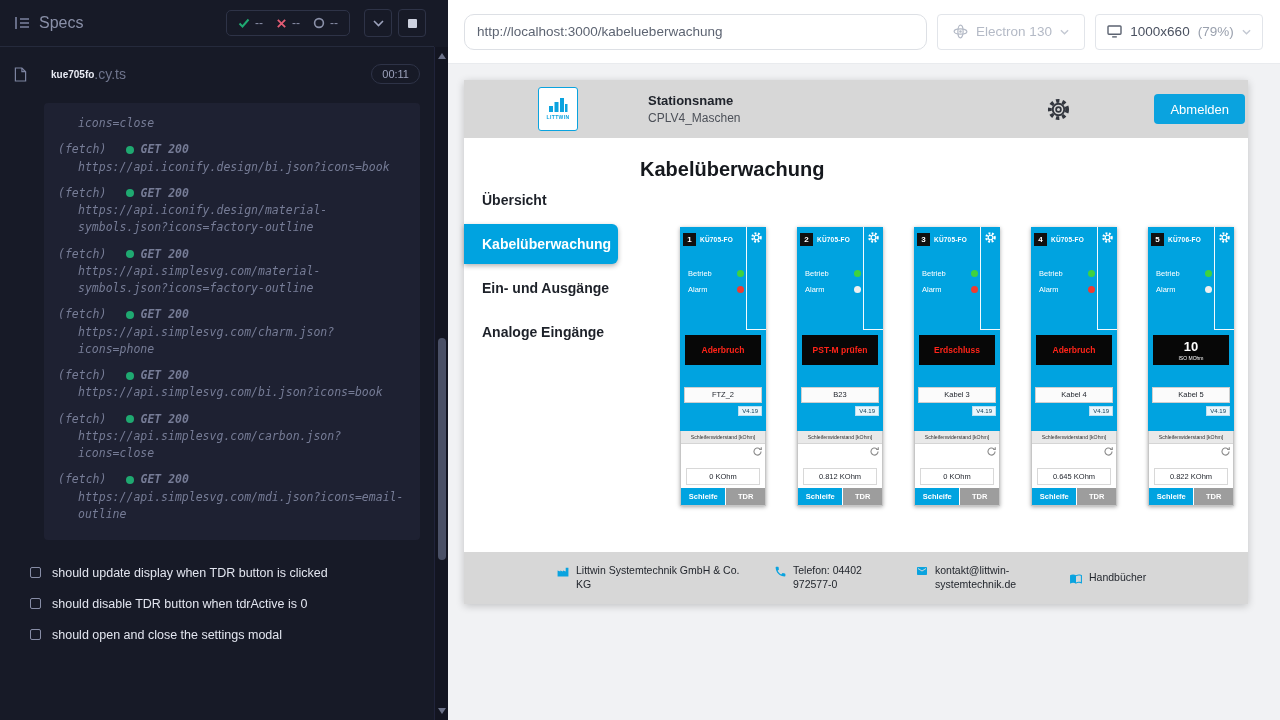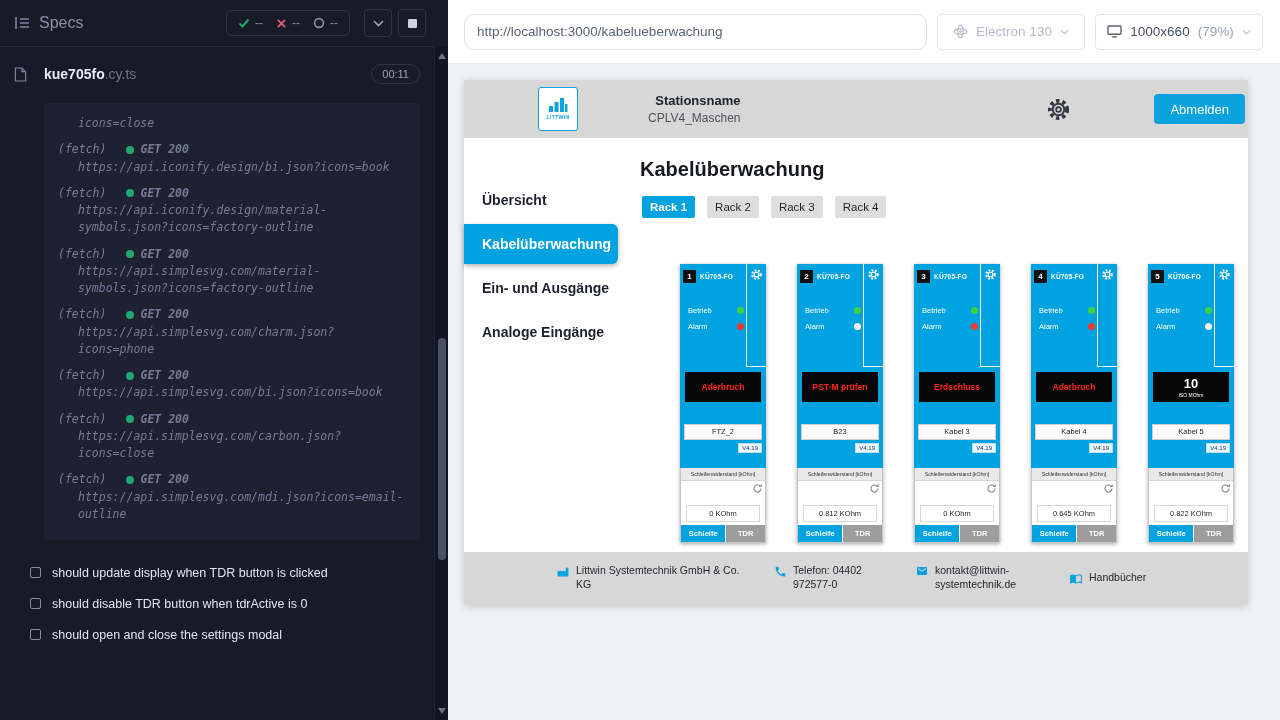--- a/index.html
+++ b/index.html
@@ -11,21 +11,21 @@
   .runner-inner { width:434px; }
   .runner-header { height:47px; display:flex; align-items:center; padding:0 8px 0 14px; border-bottom:1px solid #252a3c; }
   .specs-label { font-size:16px; color:#8a90a8; margin-left:9px; }
   .spacer { flex:1; }
   .stats-group { display:flex; align-items:center; gap:13px; border:1px solid #2e3347; border-radius:5px; padding:5px 11px; margin-right:8px; }
   .stat { display:flex; align-items:center; gap:5px; font-size:12px; color:#8a90a8; }
   .sq-btn { width:28px; height:28px; border:1px solid #2e3347; border-radius:4px; display:flex; align-items:center; justify-content:center; margin-left:6px; background:transparent; }
   .stop-glyph { width:9px; height:9px; background:#cdd1df; border-radius:1px; }
 
   .spec-bar { height:38px; display:flex; align-items:center; padding:0 14px; margin-top:8px; }
-  .spec-name { font-size:14px; font-weight:bold; color:#e9ebf4; margin-left:17px; }
+  .spec-name { font-size:10px; font-weight:bold; color:#e9ebf4; margin-left:24px; }
   .spec-ext { font-size:14px; color:#70768e; }
   .timer-badge { border:1px solid #2e3347; border-radius:12px; padding:3px 10px; font-size:11px; color:#9ca2bc; }
 
   .log-block { margin:10px 14px 0 44px; background:#1e2132; border-radius:4px; padding:12px 14px 8px;
                font-family:"DejaVu Sans Mono", monospace; font-style:italic; font-size:11.5px; color:#767c96; }
   .log-entry { margin-bottom:9px; line-height:1.5; }
   .log-row { display:flex; align-items:center; gap:20px; }
   .log-prefix { white-space:nowrap; }
   .log-status { display:flex; align-items:center; font-weight:bold; }
   .dot-ok { width:8px; height:8px; border-radius:50%; background:#1fa971; margin-right:6px; flex-shrink:0; }
@@ -50,21 +50,21 @@
   .sel-browser { width:148px; color:#b4bac6; }
   .sel-size { width:168px; color:#4a5160; }
   .sel-size .pct { color:#9aa1ae; }
 
   .viewport { flex:1; background:#f1f2f4; position:relative; }
   .app { position:absolute; left:16px; top:16px; width:784px; height:524px; background:#fff; box-shadow:0 2px 8px rgba(0,0,0,0.2); display:flex; flex-direction:column; }
 
   .app-header { height:58px; background:#d7d7d7; display:flex; align-items:center; flex-shrink:0; }
   .logo { width:40px; height:44px; background:#fff; border:1px solid #0aa3df; border-radius:3px; margin-left:74px; display:flex; flex-direction:column; align-items:center; justify-content:center; gap:2px; flex-shrink:0; }
   .logo-text { font-size:5px; font-weight:bold; color:#0aa3df; letter-spacing:0.4px; }
-  .station { margin-left:70px;text-align:right; }
+  .station { margin-left:70px; }
   .station-label { font-size:13px; font-weight:bold; color:#20242c; }
   .station-name { font-size:12px; color:#4c5058; margin-top:3px; }
   .header-gear { margin-right:84px; cursor:pointer; }
   .logout-btn { margin-right:3px; height:30px; padding:0 16px; background:#0aa3df; color:#fff; border:none; border-radius:4px; font-size:13px; font-family:inherit; cursor:pointer; }
 
   .app-body { flex:1; display:flex; min-height:0; }
   .app-nav { width:172px; padding-top:42px; flex-shrink:0; }
   .nav-item { height:40px; margin-bottom:4px; display:flex; align-items:center; padding-left:18px; font-size:14px; font-weight:600; color:#1d2129; cursor:pointer; }
   .nav-item.active { width:154px; background:#00a3e0; color:#fff; font-weight:bold; border-radius:0 6px 6px 0; box-shadow:0 2px 5px rgba(0,0,0,0.3); }
 
@@ -358,31 +358,20 @@
             </div>
 
             <div class="nav-item">
               <span>Analoge Eingänge</span>
             </div>
 
         </div>
 
         <div class="app-main">
           <div class="page-title">Kabelüberwachung</div>
-          <div class="tabs">
-
-              <button class="tab active">Rack 1</button>
-
-              <button class="tab">Rack 2</button>
-
-              <button class="tab">Rack 3</button>
-
-              <button class="tab">Rack 4</button>
-
-          </div>
 
           <div class="cards">
 
               <div class="card">
                 <div class="card-top">
                   <div class="card-head">
                     <span class="card-num">1</span>
                     <span class="card-model">KÜ705-FO</span>
                   </div>
                   <div class="card-side">

